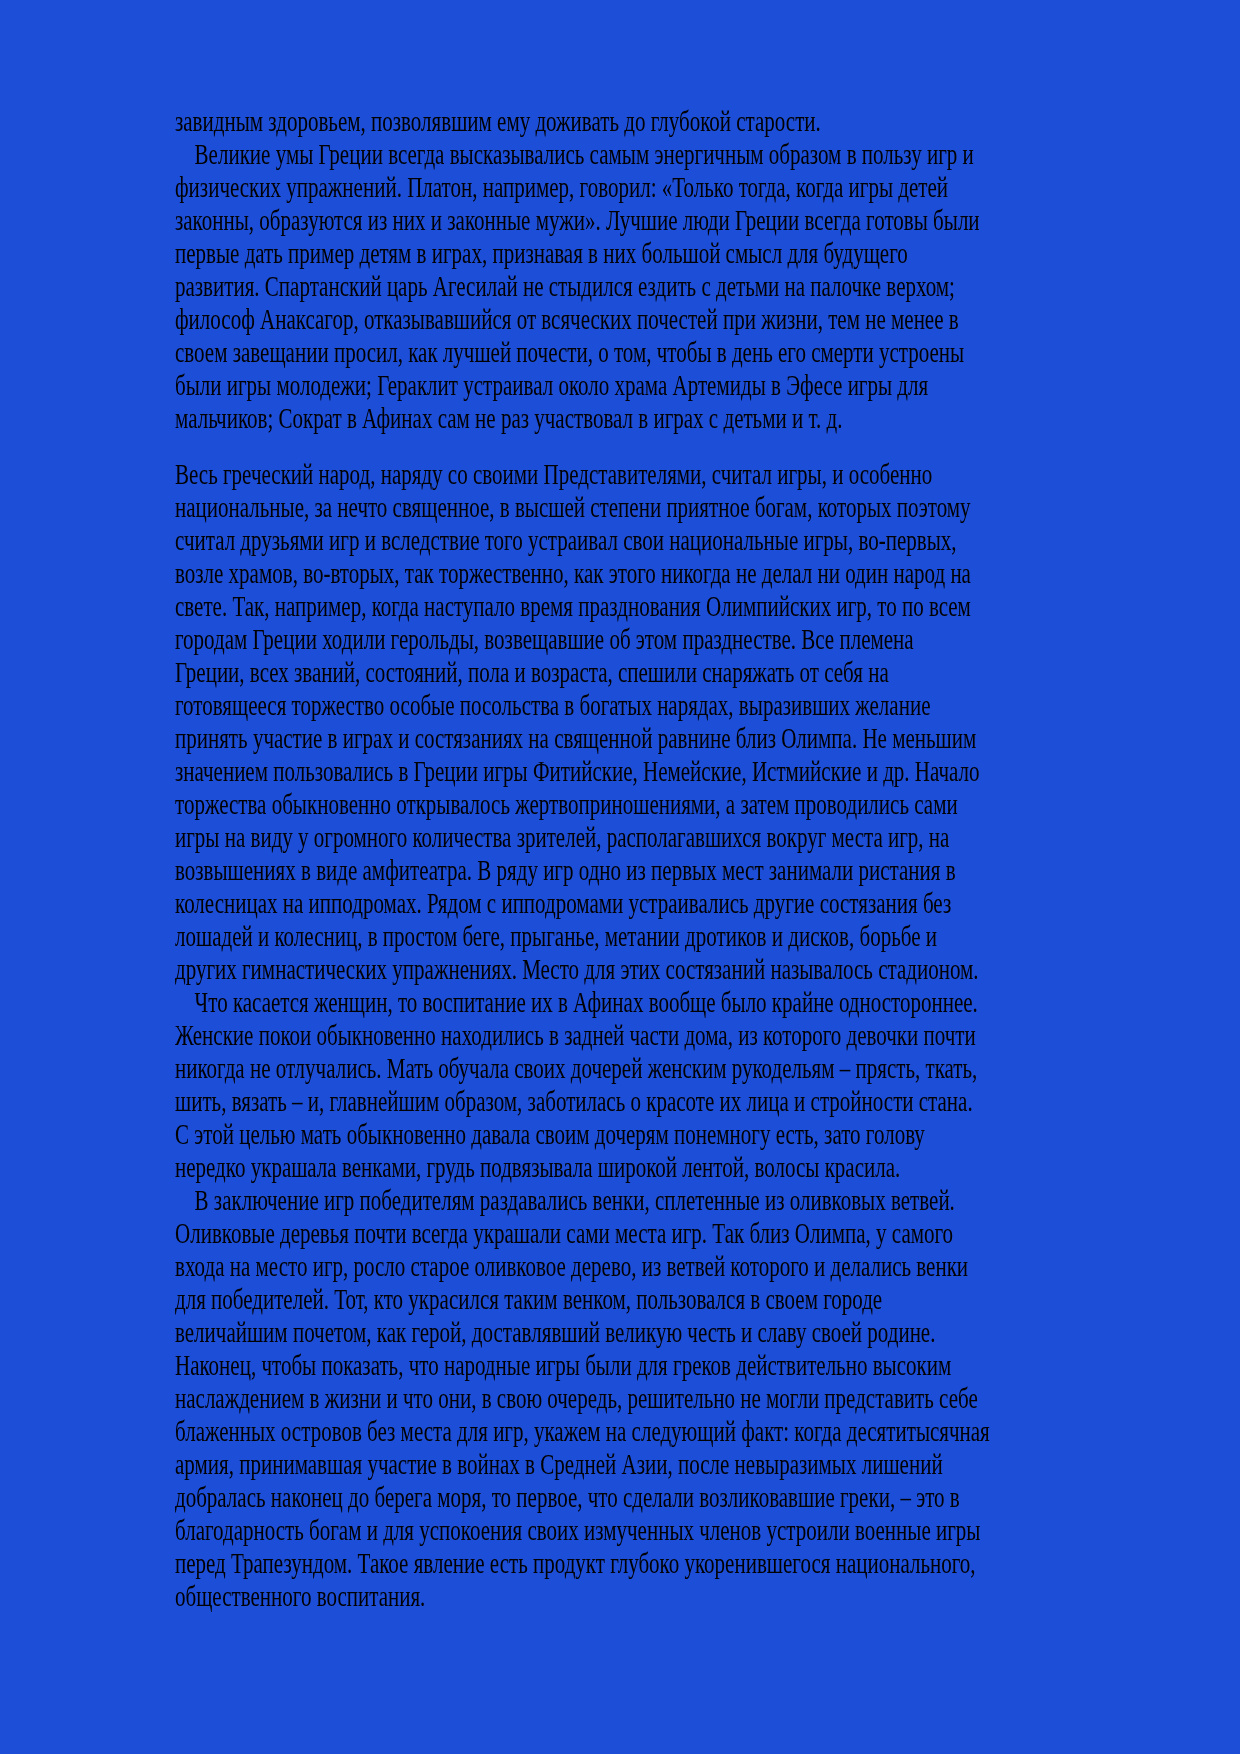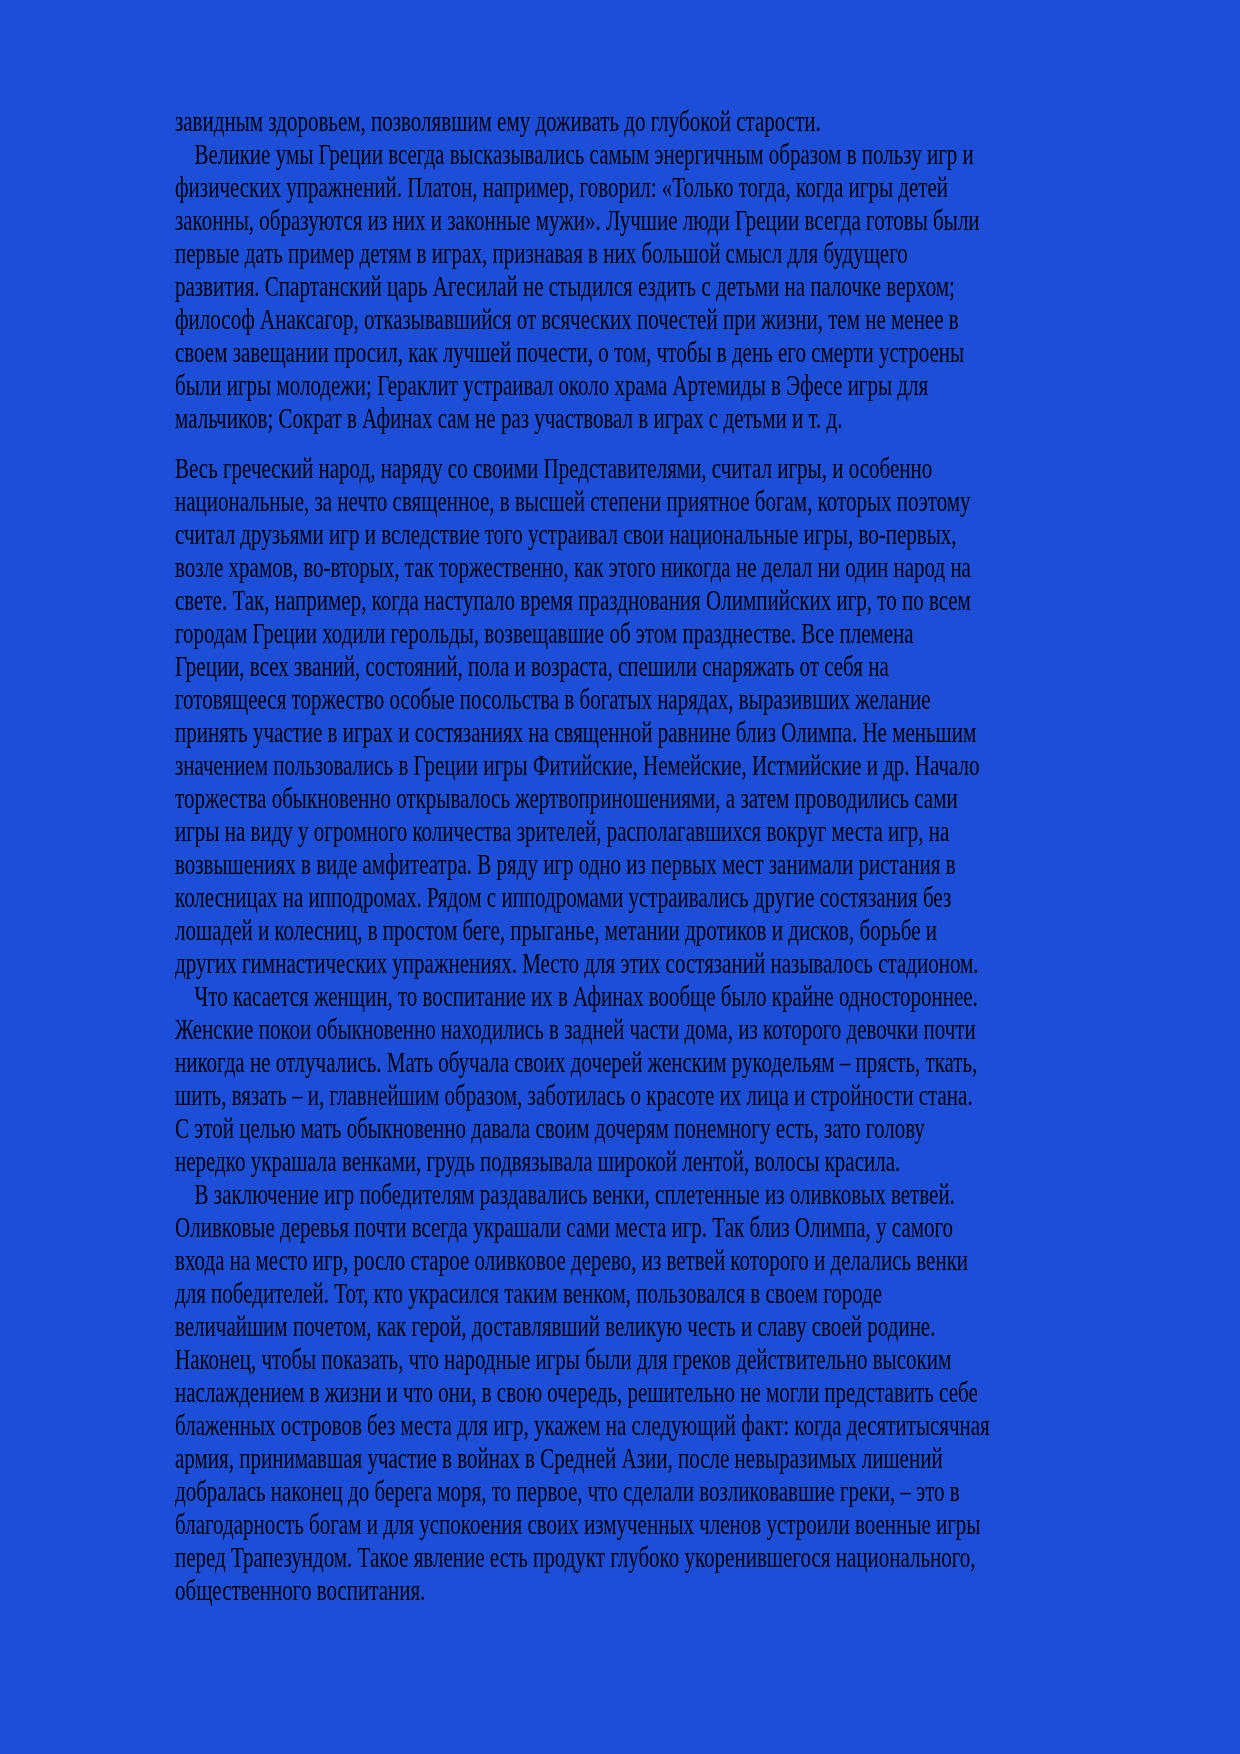--- a/index.html
+++ b/index.html
@@ -20,21 +20,21 @@
     left: 175px;
     top: 104px;
     width: 1010px;
     color: #000000;
   }
   .para {
     margin: 0;
     padding: 0;
   }
   .para.spaced {
-    margin-top: 17px;
+    margin-top: 23px;
   }
   .line {
     font-family: "Liberation Serif", "DejaVu Serif", serif;
     font-size: 30px;
     line-height: 33px;
     height: 33px;
     white-space: nowrap;
     color: #000000;
     transform: scaleX(0.70);
     transform-origin: 0 50%;

